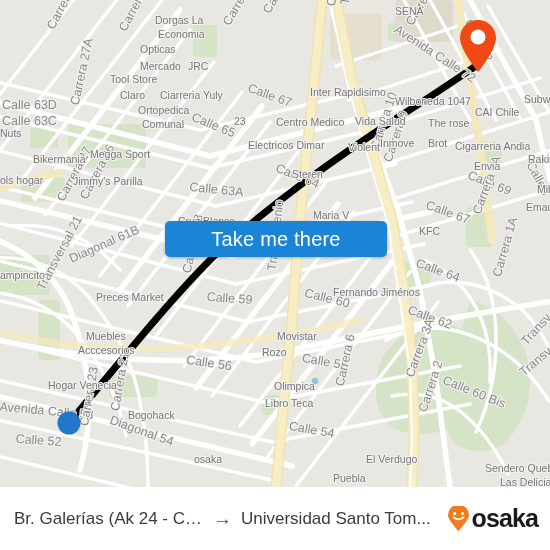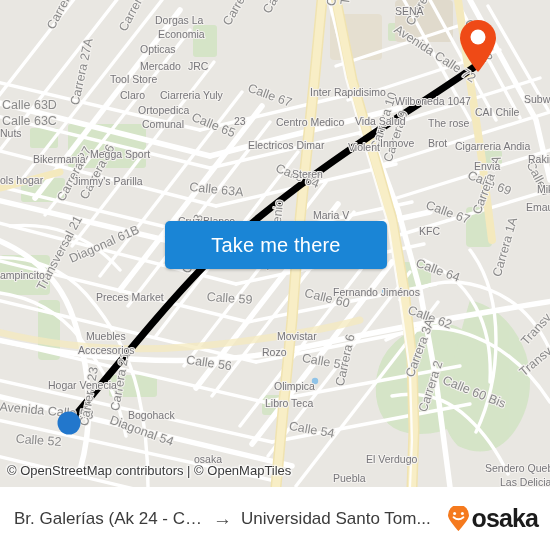--- a/index.html
+++ b/index.html
@@ -71,21 +71,21 @@
        0 1px 2px #ffffff, 0 -1px 2px #ffffff,
        1px 1px 2px #ffffff, -1px -1px 2px #ffffff;
   }
 
   
   #cta-button {
     position: absolute;
     left: 165px;
     top: 221px;
     width: 222px;
-    height: 48px;
+    height: 36px;
     background: #1a85d6;
     border-radius: 5px;
     border: none;
     color: #ffffff;
     font-size: 20px;
     font-family: "Liberation Sans", sans-serif;
     letter-spacing: .2px;
     cursor: pointer;
     box-shadow: 0 1px 3px rgba(0,0,0,0.25);
     display: flex;
@@ -398,21 +398,20 @@
         <g>
           <path d="M478 72
                    C 478 72, 460 50, 460 38
                    A 18 18 0 1 1 496 38
                    C 496 50, 478 72, 478 72 Z" fill="#ef4a16"></path>
           <circle cx="478" cy="37" r="7.5" fill="#ffffff"></circle>
         </g>
       </g>
     </svg>
 
-    <div id="attribution">© OpenStreetMap contributors | © OpenMapTiles</div>
   </div>
 
   <button id="cta-button">Take me there</button>
 
   <div id="footer">
     <div id="trip-summary">
       <span class="endpoint">Br. Galerías (Ak 24 - Cl 5...</span>
       <span id="trip-arrow">→</span>
       <span class="endpoint">Universidad Santo Tom...</span>
     </div>

